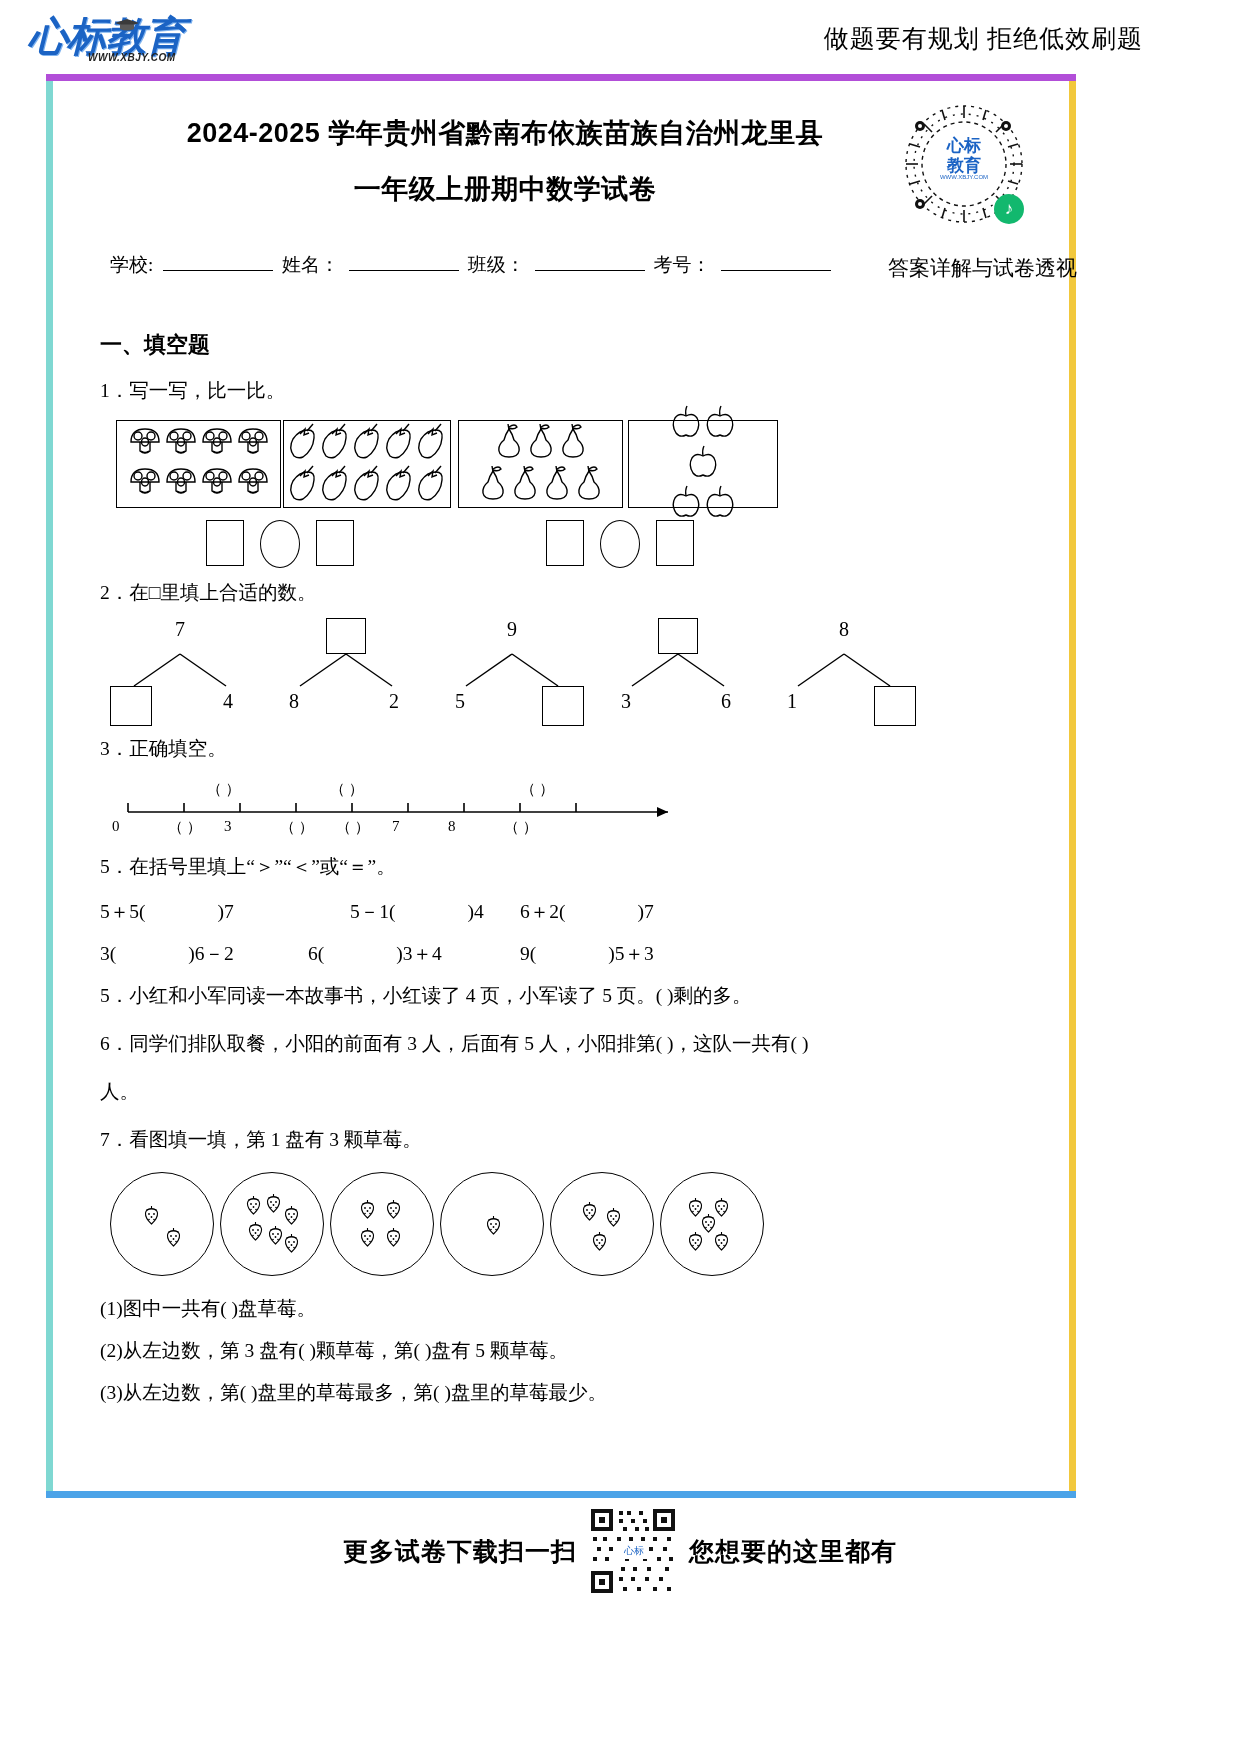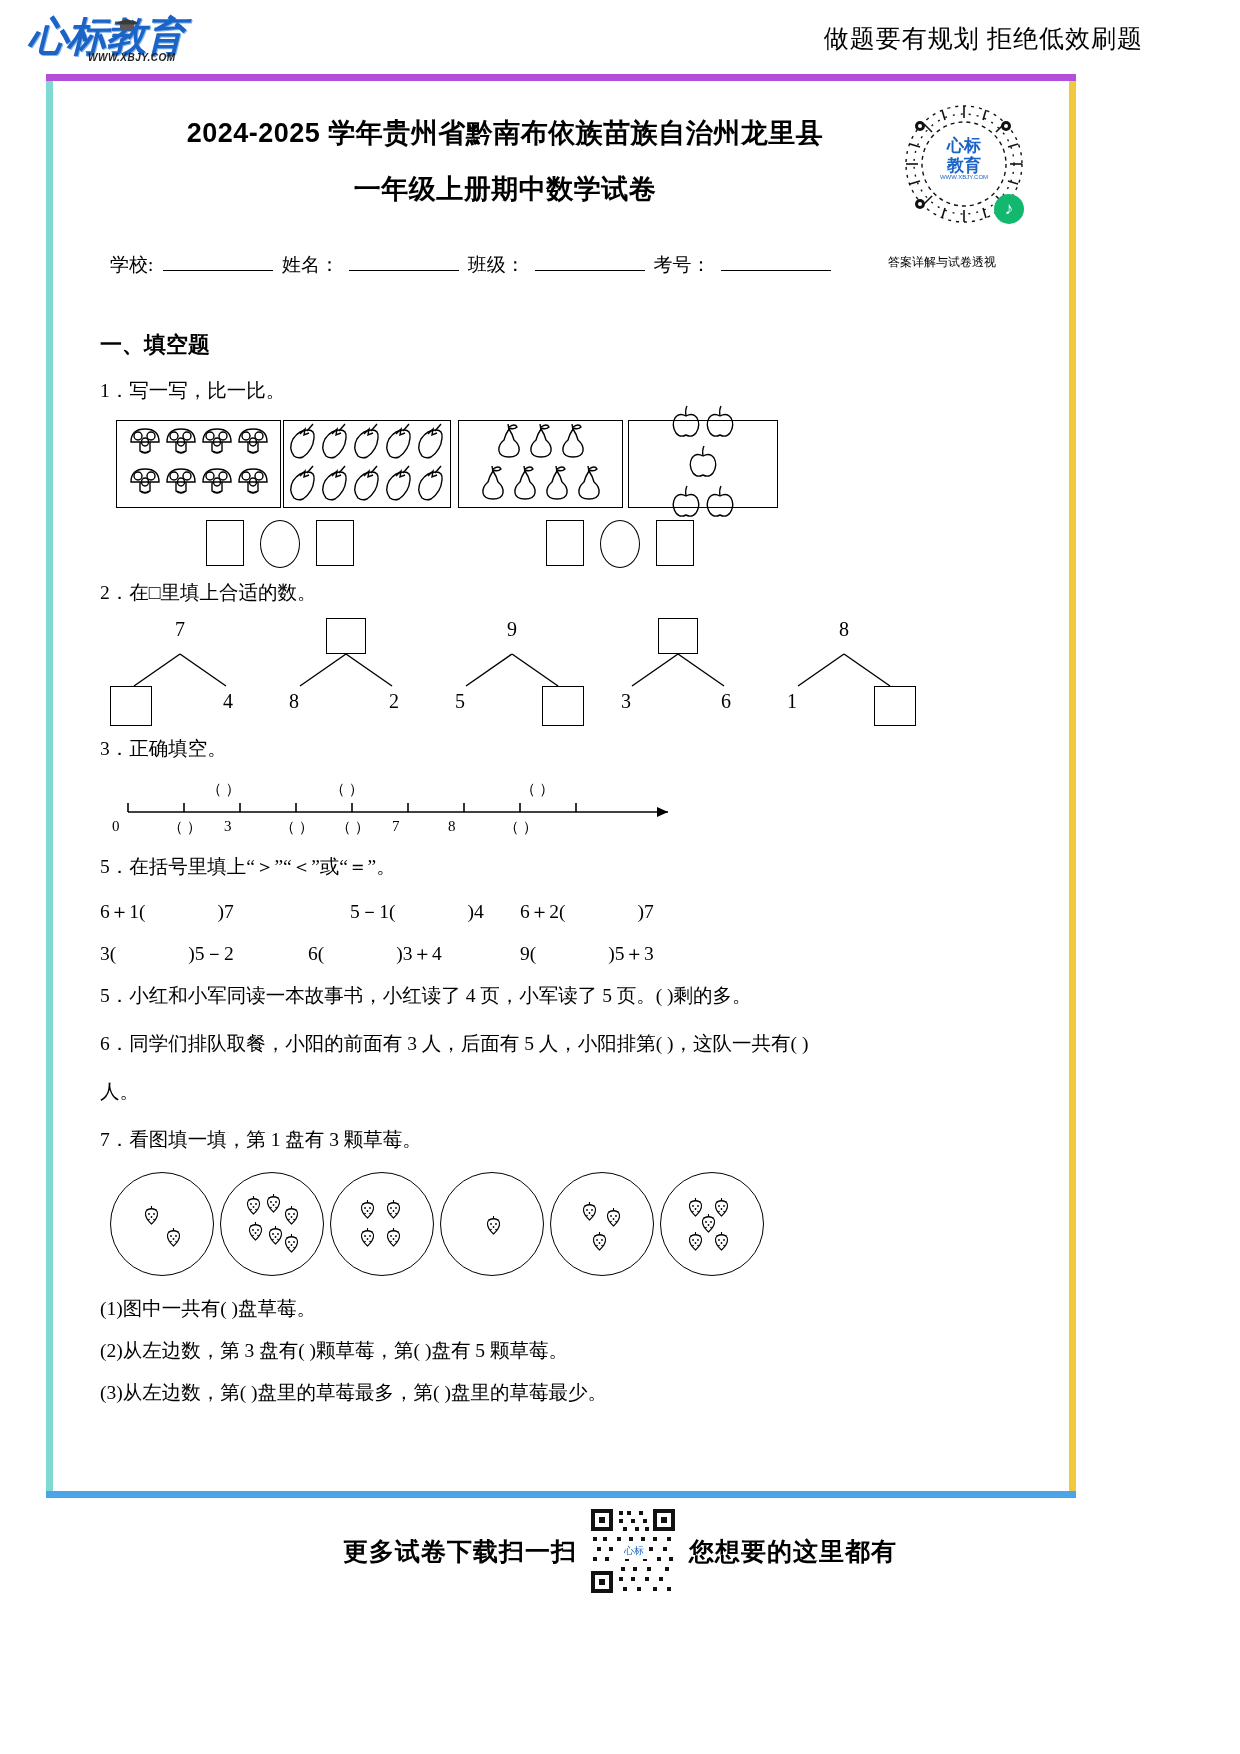--- a/index.html
+++ b/index.html
@@ -97,21 +97,21 @@
     position: absolute; left: 110px; top: 252px; width: 900px;
     font-size: 19px; white-space: nowrap;
   }
   .info-row .fld { margin-right: 6px; }
   .info-row .blank {
     display: inline-block; border-bottom: 1.4px solid #000;
     width: 110px; height: 19px; margin: 0 4px;
   }
   .info-note {
     position: absolute; left: 888px; top: 254px;
-    font-size: 12px; color: #000; white-space: nowrap;
+    font-size: 21px; color: #000; white-space: nowrap;
   }
 
   
   .content { position: absolute; left: 100px; top: 330px; width: 930px; }
   .sec-title {
     font-family: "Liberation Sans", sans-serif;
     font-weight: bold; font-size: 22px; margin: 0 0 14px 0;
   }
   .q {
     font-size: 19.5px; line-height: 34px; margin: 0 0 8px 0;
@@ -586,26 +586,26 @@
         <line x1="186" y1="29" x2="186" y2="38" stroke="#000" stroke-width="1.6"></line>
         <line x1="242" y1="29" x2="242" y2="38" stroke="#000" stroke-width="1.6"></line>
         <line x1="298" y1="29" x2="298" y2="38" stroke="#000" stroke-width="1.6"></line>
         <line x1="354" y1="29" x2="354" y2="38" stroke="#000" stroke-width="1.6"></line>
         <line x1="410" y1="29" x2="410" y2="38" stroke="#000" stroke-width="1.6"></line>
         <line x1="466" y1="29" x2="466" y2="38" stroke="#000" stroke-width="1.6"></line>
       </svg><div class="nl-lab-bot" style="left: 2px; top: 44px;">0</div><div class="nl-lab-bot" style="left: 58px; top: 44px;">（    ）</div><div class="nl-lab-bot" style="left: 114px; top: 44px;">3</div><div class="nl-lab-bot" style="left: 170px; top: 44px;">（    ）</div><div class="nl-lab-bot" style="left: 226px; top: 44px;">（    ）</div><div class="nl-lab-bot" style="left: 282px; top: 44px;">7</div><div class="nl-lab-bot" style="left: 338px; top: 44px;">8</div><div class="nl-lab-bot" style="left: 394px; top: 44px;">（    ）</div><div class="nl-lab-top" style="left: 96.8px; top: 6px;">（    ）</div><div class="nl-lab-top" style="left: 220px; top: 6px;">（    ）</div><div class="nl-lab-top" style="left: 410.4px; top: 6px;">（    ）</div></div>
 
   <div class="q">5．在括号里填上“＞”“＜”或“＝”。</div>
   <div class="q wide" id="q4row1" style="position: relative; height: 34px;">
-      <span style="position: absolute; left: 0px;"><span>6＋1(</span><span style="display:inline-block;width:72px"></span><span>)7</span></span>
+      <span style="position: absolute; left: 0px;"><span>5＋5(</span><span style="display:inline-block;width:72px"></span><span>)7</span></span>
       <span style="position: absolute; left: 208px; margin-left: 42px;"><span>5－1(</span><span style="display:inline-block;width:72px"></span><span>)4</span></span>
       <span style="position: absolute; left: 420px;"><span>6＋2(</span><span style="display:inline-block;width:72px"></span><span>)7</span></span>
     </div>
   <div class="q wide" id="q4row2" style="position: relative; height: 34px;">
-      <span style="position: absolute; left: 0px;"><span>3(</span><span style="display:inline-block;width:72px"></span><span>)5－2</span></span>
+      <span style="position: absolute; left: 0px;"><span>3(</span><span style="display:inline-block;width:72px"></span><span>)6－2</span></span>
       <span style="position: absolute; left: 208px; text-align: center;"><span>6(</span><span style="display:inline-block;width:72px"></span><span>)3＋4</span></span>
       <span style="position: absolute; left: 420px;"><span>9(</span><span style="display:inline-block;width:72px"></span><span>)5＋3</span></span>
     </div>
 
   <div class="q wide">5．小红和小军同读一本故事书，小红读了 4 页，小军读了 5 页。(          )剩的多。</div>
 
   <div class="q wide">6．同学们排队取餐，小阳的前面有 3 人，后面有 5 人，小阳排第(          )，这队一共有(          )</div>
   <div class="q wide">人。</div>
 
   <div class="q wide">7．看图填一填，第 1 盘有 3 颗草莓。</div>

